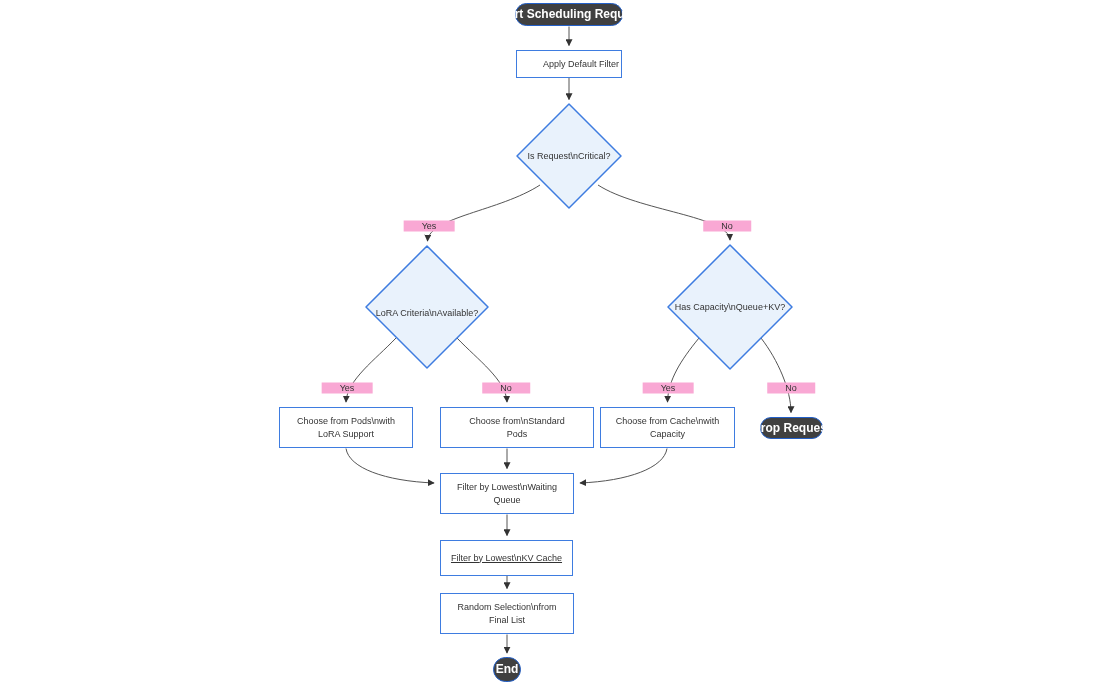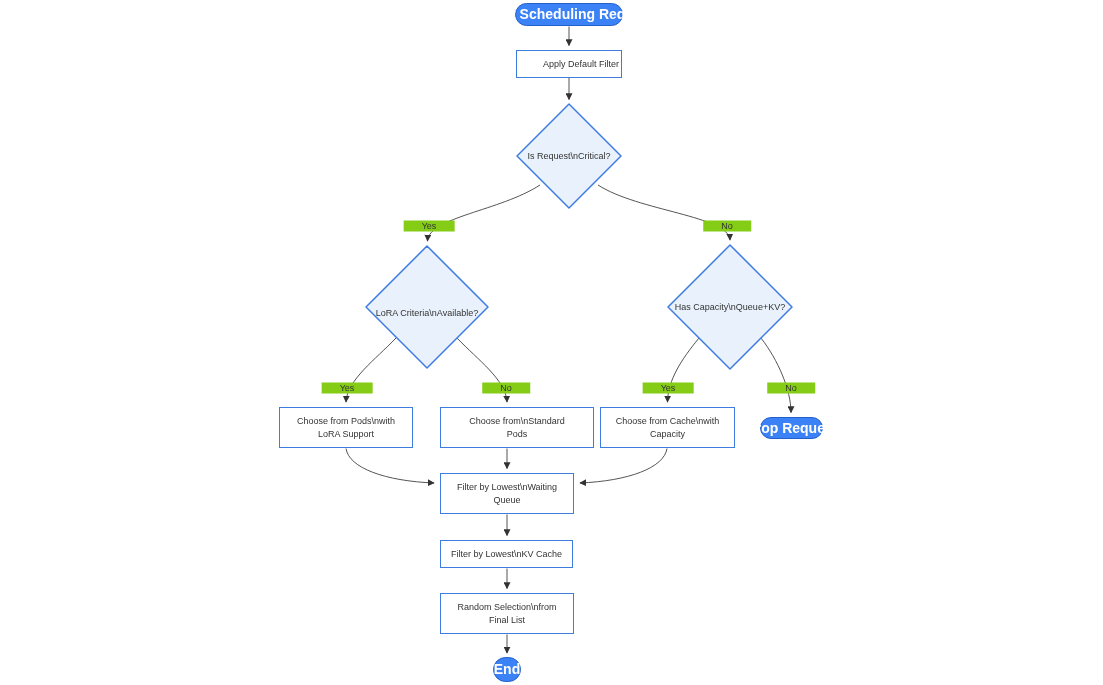--- a/index.html
+++ b/index.html
@@ -17,42 +17,42 @@
     text-align:center;
     color:#333333;
     font-size:9px;line-height:13px;
     box-sizing:border-box;
   }
   .rect{
     background:#ffffff;
     border:1.5px solid #3e7ce0;
   }
   .pill{
-    background:#3b82f6;
+    background:#404040;
     border:1px solid #2360c9;
     color:#ffffff;
     font-weight:bold;
-    font-size:14px;
+    font-size:12px;
     border-radius:13px;
     white-space:nowrap;
   }
   .decision-label{
     position:absolute;
     transform:translate(-50%,-50%);
     color:#333333;
     font-size:9px;
     white-space:nowrap;
     text-align:center;
   }
   .node-label{display:inline-block;}
   .nowrap{white-space:nowrap;}
   .edge-label{
     position:absolute;
     transform:translate(-50%,-50%);
-    background:#84cc16;
+    background:#f9a8d4;
     color:#333333;
     font-size:9px;
     line-height:11px;
     padding:0 18px;
     text-align:center;
   }
 </style>
 </head>
 <body>
 
@@ -114,21 +114,21 @@
   </div>
 
   <div class="node pill" style="left:760px;top:417px;width:63px;height:22px;border-radius:11px;">
     <span class="node-label">Drop Request</span>
   </div>
 
   <div class="node rect" style="left:440px;top:473px;width:134px;height:41px;">
     <span class="node-label" style="width:112px;">Filter by Lowest\nWaiting Queue</span>
   </div>
 
-  <div class="node rect" style="left:440px;top:540px;width:133px;height:28px;">
+  <div class="node rect" style="left:440px;top:540px;width:133px;height:36px;text-decoration:underline;">
     <span class="node-label nowrap">Filter by Lowest\nKV Cache</span>
   </div>
 
   <div class="node rect" style="left:440px;top:593px;width:134px;height:41px;">
     <span class="node-label" style="width:112px;">Random Selection\nfrom Final List</span>
   </div>
 
   <div class="node pill" style="left:493px;top:657px;width:28px;height:25px;border-radius:13px;">
     <span class="node-label">End</span>
   </div>

